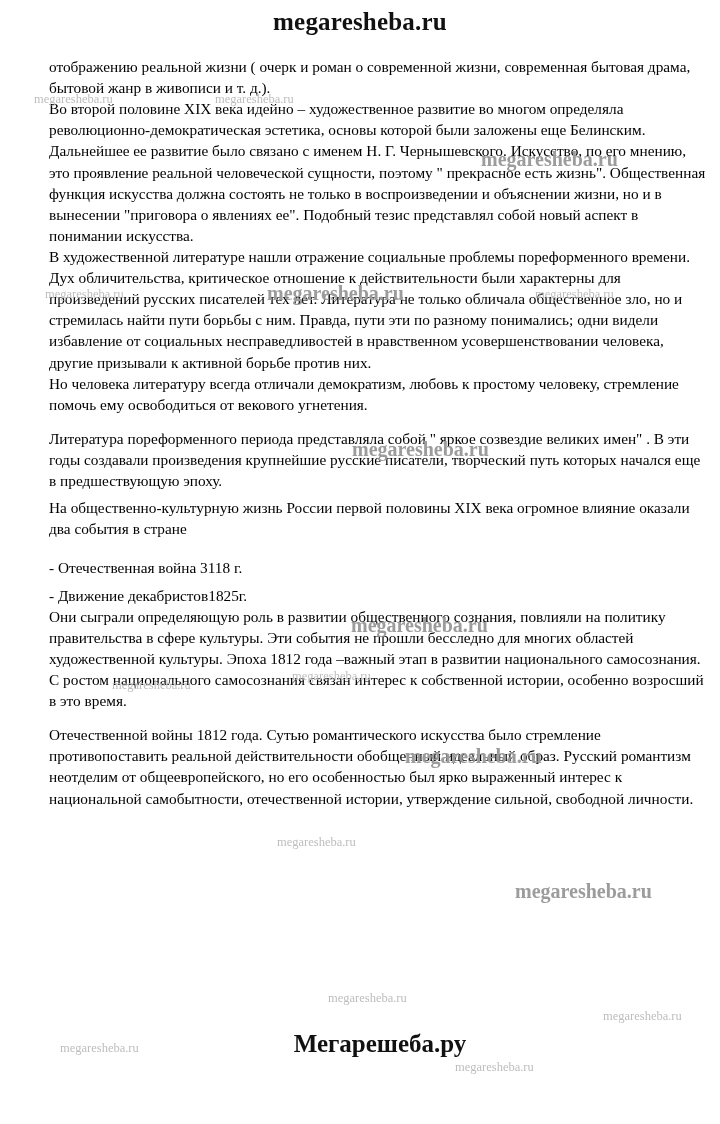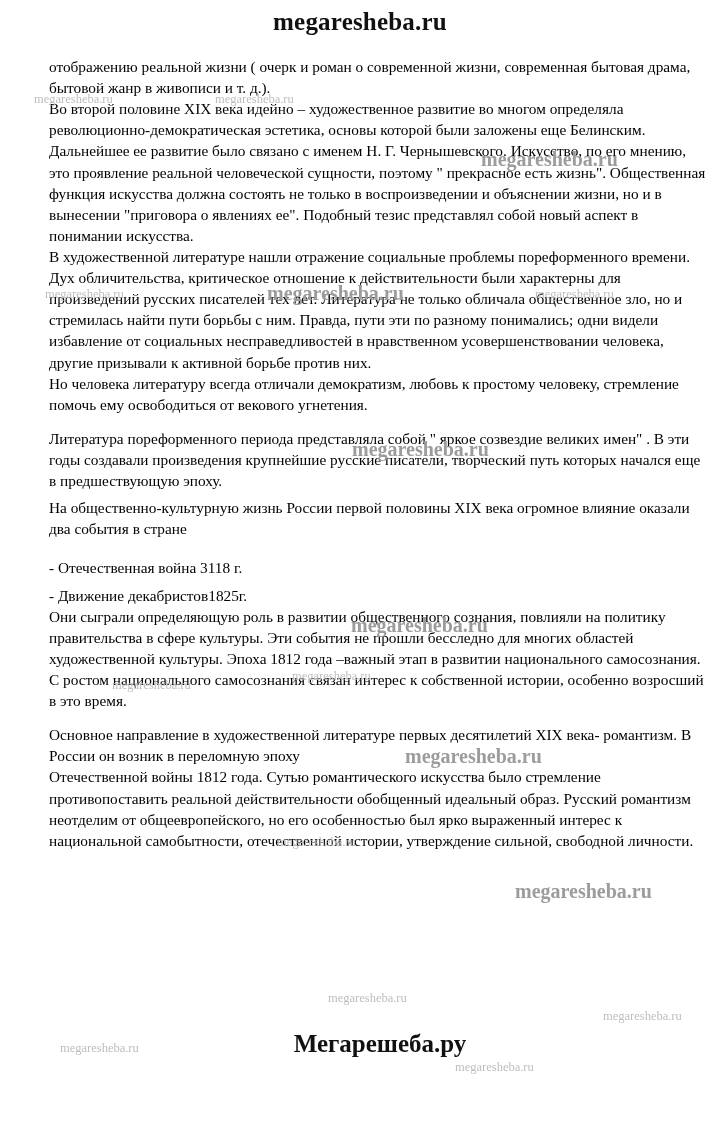--- a/index.html
+++ b/index.html
@@ -87,21 +87,20 @@
     <div class="gap-md"></div>
     <p class="para">Литература пореформенного периода представляла собой " яркое созвездие великих имен" . В эти годы создавали произведения крупнейшие русские писатели, творческий путь которых начался еще в предшествующую эпоху.</p>
     <div class="gap-sm"></div>
     <p class="para">На общественно-культурную жизнь России первой половины XIX века огромное влияние оказали два события в стране</p>
     <div class="gap-lg"></div>
     <p class="para">- Отечественная война 3118 г.</p>
     <div class="gap-sm"></div>
     <p class="para">- Движение декабристов1825г.</p>
     <p class="para">Они сыграли определяющую роль в развитии общественного сознания, повлияли на политику правительства в сфере культуры. Эти события не прошли бесследно для многих областей художественной культуры. Эпоха 1812 года –важный этап в развитии национального самосознания. С ростом национального самосознания связан интерес к собственной истории, особенно возросший в это время.</p>
     <div class="gap-md"></div>
-    <p class="para">Основное направление в художественной литературе первых десятилетий XIX века- романтизм. В России он возник в переломную эпоху</p>
     <p class="para">Отечественной войны 1812 года. Сутью романтического искусства было стремление противопоставить реальной действительности обобщенный идеальный образ. Русский романтизм неотделим от общеевропейского, но его особенностью был ярко выраженный интерес к национальной самобытности, отечественной истории, утверждение сильной, свободной личности.</p>
   </div>
 
   <div id="wm-layer">
       <div class="wm wm-sm" style="left: 34px; top: 92px;">megaresheba.ru</div>
       <div class="wm wm-sm" style="left: 215px; top: 92px;">megaresheba.ru</div>
       <div class="wm wm-lg" style="left: 481px; top: 148px;">megaresheba.ru</div>
       <div class="wm wm-sm" style="left: 45px; top: 287px;">megaresheba.ru</div>
       <div class="wm wm-lg" style="left: 267px; top: 282px;">megaresheba.ru</div>
       <div class="wm wm-sm" style="left: 535px; top: 287px;">megaresheba.ru</div>

